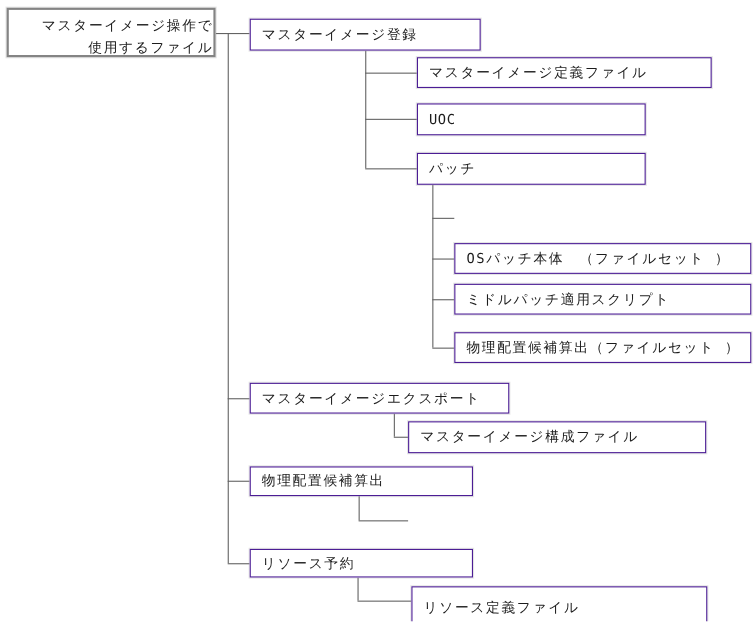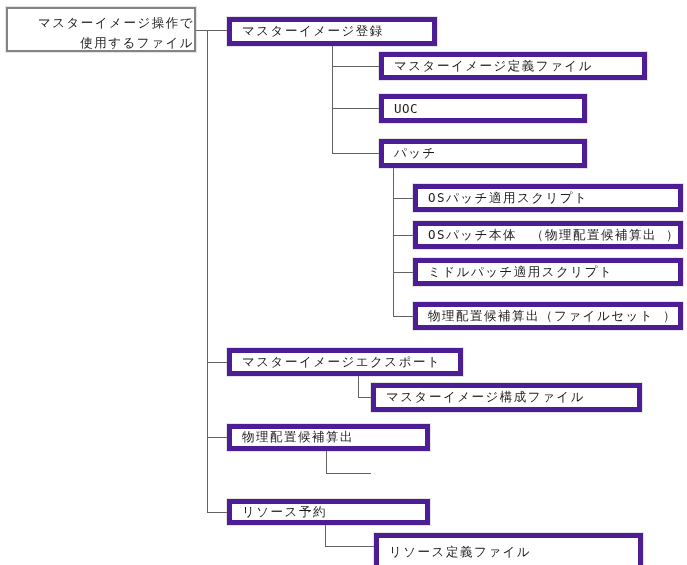--- a/index.html
+++ b/index.html
@@ -7,21 +7,21 @@
     position:relative;
     width:687px;height:565px;
     background:#ffffff;
     font-family:"DejaVu Sans Mono","DejaVu Sans",monospace;
     overflow:hidden;
   }
   .node{
     position:absolute;
     box-sizing:border-box;
     background:#ffffff;
-    border:5px solid #4c1d95;
+    border:1px solid #4c1d95;
     box-shadow:0 0 0 1px rgba(150,150,150,0.25);
     color:#1c1c1c;
     font-size:12.5px;
     letter-spacing:1.5px;
     display:flex;
     align-items:center;
     padding-left:10px;
     white-space:nowrap;
   }
   .node.root{
@@ -70,23 +70,22 @@
   </div>
 
   <div class="node" style="left:227px;top:17px;width:210px;height:29px;">マスターイメージ登録</div>
 
   <div class="node" style="left:379px;top:52px;width:268px;height:28px;">マスターイメージ定義ファイル</div>
 
   <div class="node" style="left:379px;top:94px;width:208px;height:29px;letter-spacing:0.5px;">UOC</div>
 
   <div class="node" style="left:379px;top:139px;width:208px;height:29px;">パッチ</div>
 
-  <div class="node" style="left:413px;top:184px;width:270px;height:28px;">OSパッチ適用スクリプト</div>
 
-  <div class="node" style="left:413px;top:221px;width:270px;height:28px;">OSパッチ本体　（物理配置候補算出 ）</div>
+  <div class="node" style="left:413px;top:221px;width:270px;height:28px;">OSパッチ本体　（ファイルセット ）</div>
 
   <div class="node" style="left:413px;top:258px;width:270px;height:28px;">ミドルパッチ適用スクリプト</div>
 
   <div class="node" style="left:413px;top:302px;width:270px;height:28px;">物理配置候補算出（ファイルセット ）</div>
 
   <div class="node" style="left:227px;top:348px;width:236px;height:28px;">マスターイメージエクスポート</div>
 
   <div class="node" style="left:371px;top:383px;width:271px;height:29px;">マスターイメージ構成ファイル</div>
 
   <div class="node" style="left:227px;top:424px;width:203px;height:27px;">物理配置候補算出</div>

